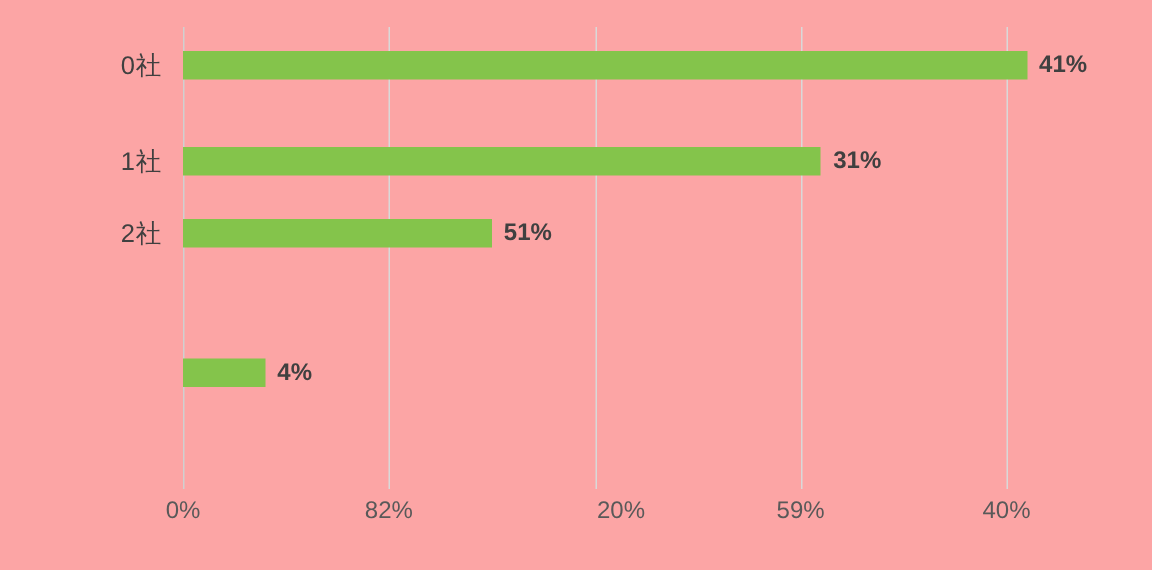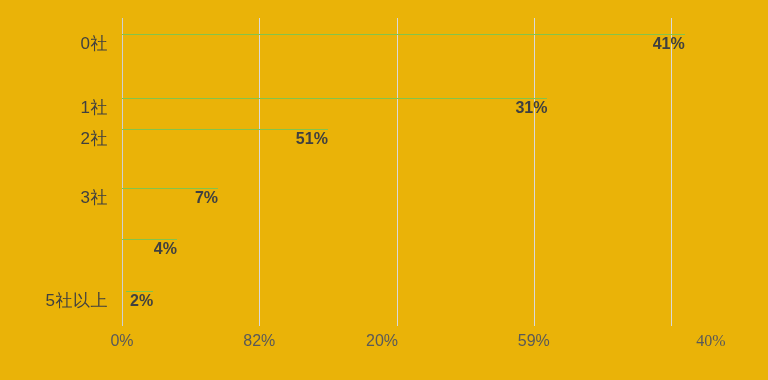--- a/index.html
+++ b/index.html
@@ -12,21 +12,21 @@
     height: 380px;
     font-family: "Liberation Sans", "DejaVu Sans", sans-serif;
     color: #404040;
     overflow: hidden;
   }
 
   #chart-root {
     position: relative;
     width: 768px;
     height: 380px;
-    background: #eab308;
+    background: #fca5a5;
   }
 
   
   
   .plot-area {
     position: absolute;
     left: 122px;
     top: 18px;
     width: 549px;   
     height: 308px;
@@ -69,22 +69,21 @@
     color: #404040;
     letter-spacing: 0.5px;
     white-space: nowrap;
   }
 
   .bar-wrap {
     position: absolute;
     left: 122px;
     height: 19px;
     display: flex;
-    align-items: flex-end;
-    flex-direction: column;
+    align-items: center;
   }
   .bar {
     height: 19px;
     background: #84c44b;
     display: block;
   }
   .bar-value {
     font-size: 16px;
     color: #404040;
     margin-left: 8px;
@@ -133,54 +132,40 @@
     </div>
 
     <div class="row" style="top:64px;">
       <div class="cat-label">1社</div>
       <div class="bar-wrap">
         <span class="bar" style="width: 425.475px; background: rgb(132, 196, 75);"></span>
         <span class="bar-value">31%</span>
       </div>
     </div>
 
-    <div class="row" style="top:95px;">
+    <div class="row" style="top:112px;">
       <div class="cat-label">2社</div>
       <div class="bar-wrap">
         <span class="bar" style="width: 205.875px; background: rgb(132, 196, 75);"></span>
         <span class="bar-value">51%</span>
       </div>
     </div>
 
-    <div class="row" style="top:154px;">
-      <div class="cat-label">3社</div>
-      <div class="bar-wrap">
-        <span class="bar" style="width: 96.075px; background: rgb(132, 196, 75);"></span>
-        <span class="bar-value">7%</span>
-      </div>
-    </div>
 
     <div class="row" style="top:205.33px;">
       <div class="bar-wrap">
         <span class="bar" style="width: 54.9px; background: rgb(132, 196, 75);"></span>
         <span class="bar-value">4%</span>
       </div>
     </div>
 
-    <div class="row" style="top:256.67px;">
-      <div class="cat-label">5社以上</div>
-      <div class="bar-wrap">
-        <span class="bar" style="width: 27.45px; background: rgb(132, 196, 75);"></span>
-        <span class="bar-value">2%</span>
-      </div>
-    </div>
 
   </div>
 
   <div class="x-ticks">
     <div class="x-tick" style="left:122px;">0%</div>
     <div class="x-tick" style="left:259.25px;">82%</div>
-    <div class="x-tick" style="left:382px;">20%</div>
+    <div class="x-tick" style="left:414px;">20%</div>
     <div class="x-tick" style="left:533.75px;">59%</div>
-    <div class="x-tick" style="left:711px;font-family:Liberation Serif, serif;">40%</div>
+    <div class="x-tick" style="left:671px;">40%</div>
   </div>
 
 </div>
 
 </body></html>

